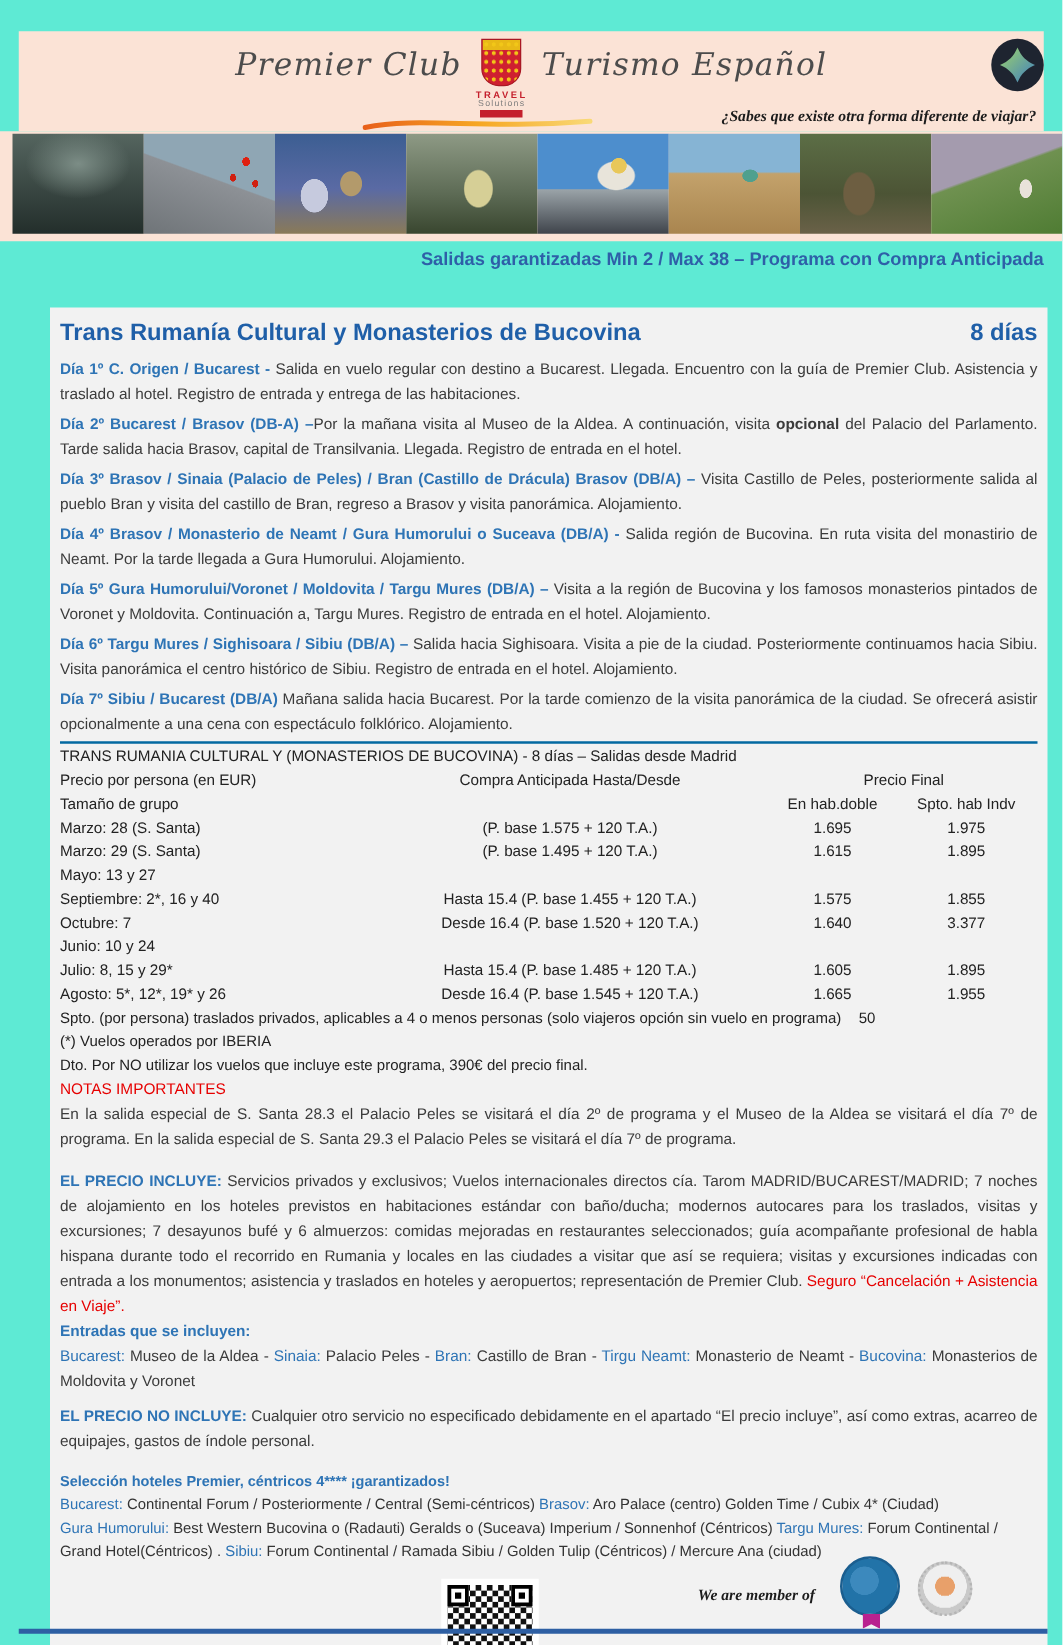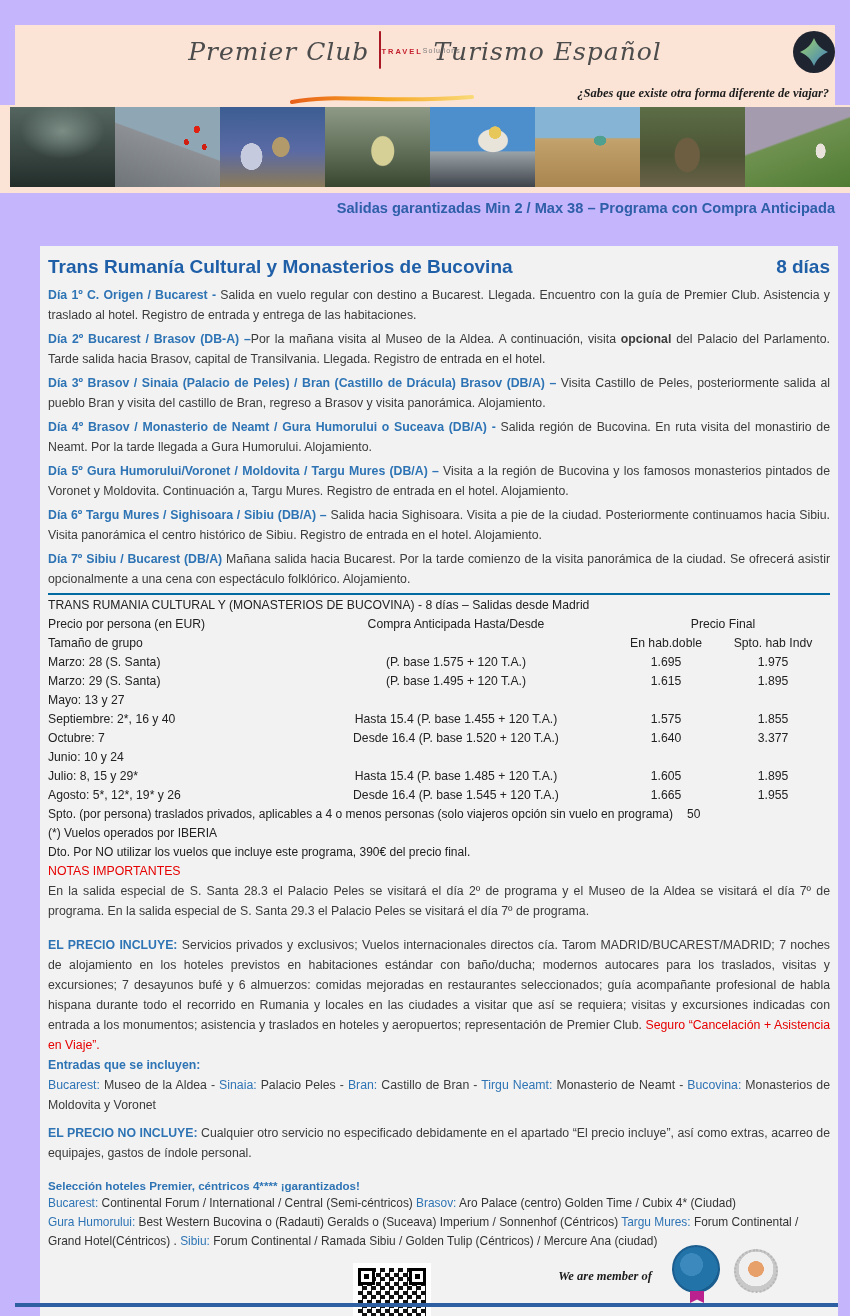--- a/index.html
+++ b/index.html
@@ -1,23 +1,23 @@
 <!DOCTYPE html>
 <html><head>
 <meta charset="utf-8">
 <style>
   * { margin:0; padding:0; box-sizing:border-box; }
   body { background:#fff; font-family:"Liberation Sans", sans-serif; }
-  .page { position:relative; width:850px; height:1316px; background:#c4b5fd; overflow:hidden; margin:0 auto; }
+  .page { position:relative; width:850px; height:1316px; background:#5eead4; overflow:hidden; margin:0 auto; }
 
   
   .header-band { position:absolute; left:15px; top:25px; width:820px; height:80px; background:#fbe3d6; }
   .logo-row { position:absolute; left:0; top:6px; width:100%; display:flex; justify-content:center; align-items:flex-start; gap:10px; }
   .script-text { font-family:"DejaVu Serif", serif; font-style:italic; font-size:25px; color:#4c4c4c; letter-spacing:1px; margin-top:6px; }
-  .shield-wrap { display:flex; flex-direction:row; align-items:center; width:44px; }
+  .shield-wrap { display:flex; flex-direction:column; align-items:center; width:44px; }
   .shield { width:32px; height:38px; background:#cf2030; border:1px solid #a91824; border-radius:0 0 14px 14px;
             background-image: radial-gradient(#f2c718 1.3px, rgba(0,0,0,0) 1.5px), linear-gradient(180deg,#e8b916 0 8px, rgba(0,0,0,0) 8px);
             background-size:6px 7px, 100% 100%; }
   .travel-word { font-size:7.5px; font-weight:bold; color:#c41f2c; letter-spacing:2px; margin-top:2px; }
   .solutions-word { font-size:7px; color:#7d7d7d; letter-spacing:1px; }
   .shield-banner { width:34px; height:6px; background:#c41f2c; margin-top:1px; }
   .swoosh { position:absolute; left:275px; top:66px; }
   .tagline { position:absolute; right:6px; bottom:4px; font-family:"Liberation Serif", serif; font-style:italic; font-weight:bold; font-size:12.5px; color:#1c1c1c; }
   .ext-icon { position:absolute; left:792px; top:30px; width:44px; height:44px; }
 
@@ -235,21 +235,21 @@
     <div class="blue-bold para">Entradas que se incluyen:</div>
     <p class="para"><span class="city">Bucarest:</span><span> Museo de la Aldea - </span><span class="city">Sinaia:</span><span> Palacio Peles - </span><span class="city">Bran:</span><span> Castillo de Bran - </span><span class="city">Tirgu Neamt:</span><span> Monasterio de Neamt - </span><span class="city">Bucovina:</span><span> Monasterios de Moldovita y Voronet</span></p>
 
     <div class="gap8"></div>
 
     <p class="para"><span class="blue-bold">EL PRECIO NO INCLUYE:</span><span> Cualquier otro servicio no especificado debidamente en el apartado “El precio incluye”, así como extras, acarreo de equipajes, gastos de índole personal.</span></p>
 
     <div class="gap14"></div>
 
     <div class="hotels-head">Selección hoteles Premier, céntricos 4**** ¡garantizados!</div>
-    <div class="hotels-line"><span class="city">Bucarest:</span><span> Continental Forum / International / Central  (Semi-céntricos) </span><span class="city">Brasov:</span><span> Aro Palace (centro) Golden Time / Cubix 4* (Ciudad)</span></div>
+    <div class="hotels-line"><span class="city">Bucarest:</span><span> Continental Forum / Posteriormente / Central  (Semi-céntricos) </span><span class="city">Brasov:</span><span> Aro Palace (centro) Golden Time / Cubix 4* (Ciudad)</span></div>
     <div class="hotels-line clip"><span class="city">Gura Humorului:</span><span> Best Western Bucovina o (Radauti) Geralds o (Suceava) Imperium / Sonnenhof  (Céntricos) </span><span class="city">Targu Mures:</span><span> Forum Continental / Grand Hotel(Céntricos) . </span><span class="city">Sibiu:</span><span> Forum Continental / Ramada Sibiu / Golden Tulip (Céntricos) / Mercure Ana (ciudad)</span></div>
 
     <div class="footer">
       <span class="member">We are member of</span>
       <div class="badge-blue"></div>
       <div class="badge-gray"></div>
 
       <div class="qr">
         <div class="qr-inner">
           <div class="qr-finder qf-tl"></div>

